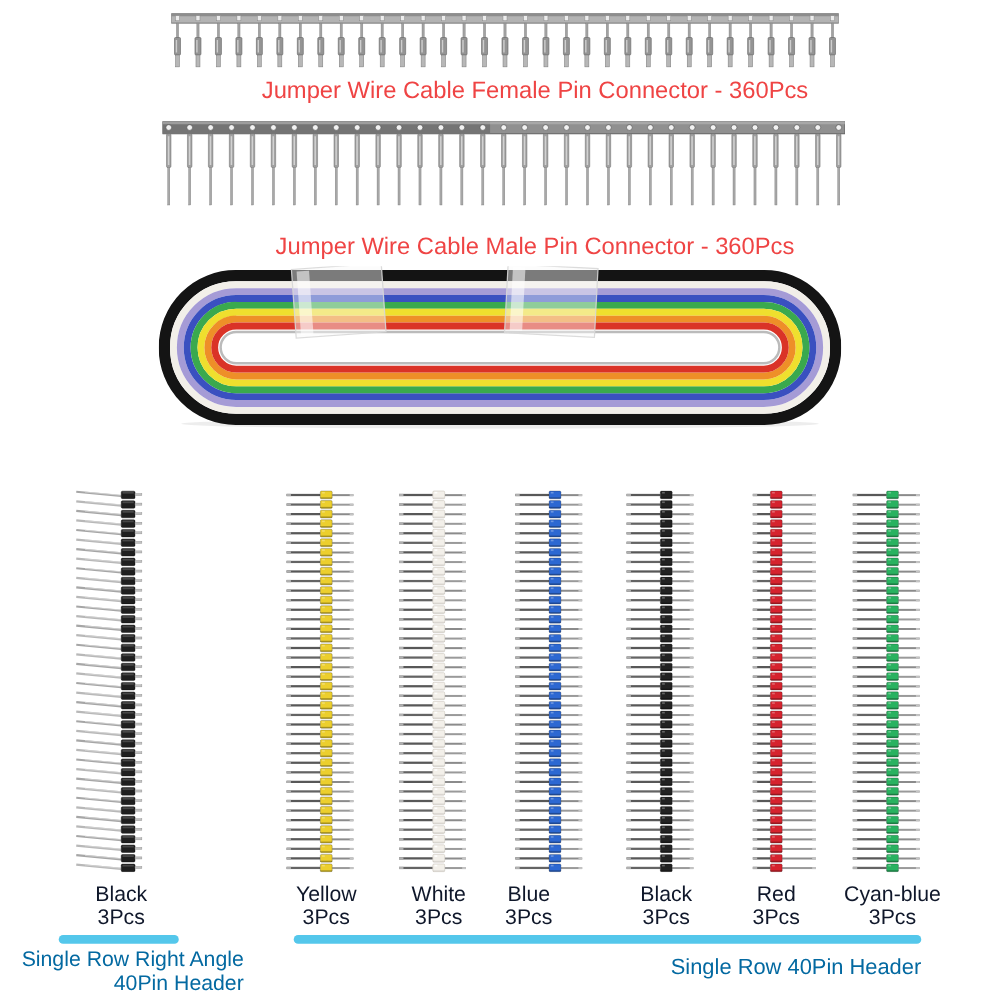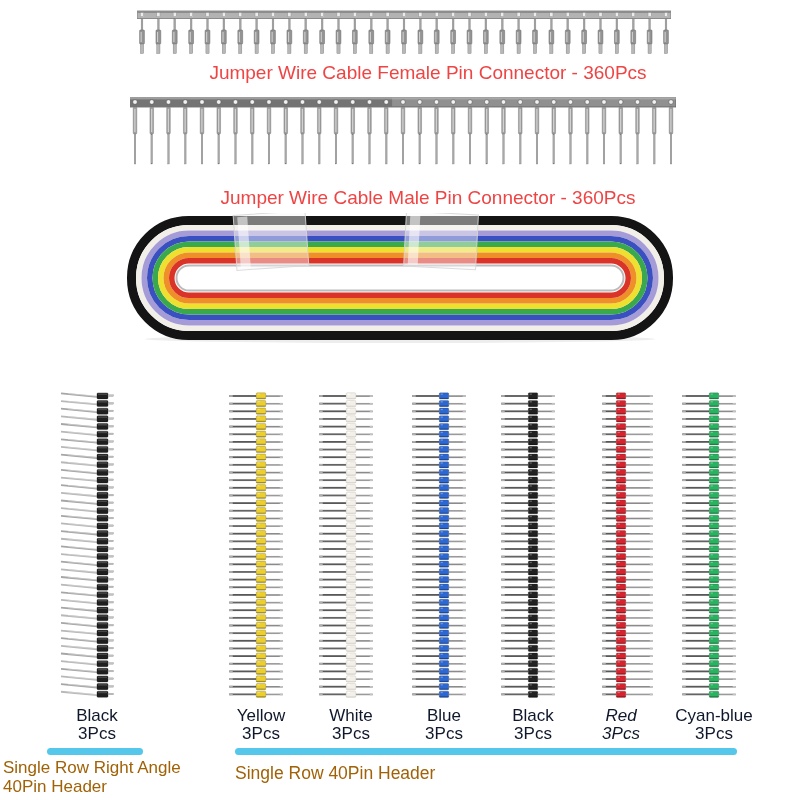--- a/index.html
+++ b/index.html
@@ -12,21 +12,21 @@
   .caption{
     width:800px;left:0;text-align:center;
     font-size:19px;line-height:20px;color:#ef4444;padding-left:28px;
   }
   .caption.two-line{line-height:19px;}
   .hdr-label{
     width:96px;text-align:center;font-size:17px;line-height:18px;color:#0f172a;
   }
   .cyan-bar{height:7px;border-radius:4px;background:#54c7eb;}
   .bottom-caption{
-    text-align:left;font-size:17px;line-height:19px;color:#a16207;
+    text-align:right;font-size:17px;line-height:19px;color:#0369a1;
   }
   svg{display:block;}
 </style>
 </head>
 <body>
 
 <div class="abs" style="left:137px;top:8px;width:534px;height:52px;">
   <svg id="svg-female" width="534" height="52" viewBox="0 0 534 52">
       <rect x="0" y="3" width="534" height="7.5" fill="#b3b3b3" stroke="#787878" stroke-width="0.8"></rect>
       <rect x="0" y="3" width="534" height="2" fill="#8d8d8d"></rect>
@@ -2284,29 +2284,29 @@
 </div>
 
 <div class="abs hdr-label" style="left:213px;top:707px;">
   <div>Yellow</div>
   <div>3Pcs</div>
 </div>
 <div class="abs hdr-label" style="left:303px;top:707px;">
   <div>White</div>
   <div>3Pcs</div>
 </div>
-<div class="abs hdr-label" style="left:396px;top:707px;">
+<div class="abs hdr-label" style="left:375px;top:707px;">
   <div>Blue</div>
   <div>3Pcs</div>
 </div>
 <div class="abs hdr-label" style="left:485px;top:707px;">
   <div>Black</div>
   <div>3Pcs</div>
 </div>
-<div class="abs hdr-label" style="left:573px;top:707px;font-style:italic;">
+<div class="abs hdr-label" style="left:573px;top:707px;">
   <div>Red</div>
   <div>3Pcs</div>
 </div>
 <div class="abs hdr-label" style="left:666px;top:707px;">
   <div>Cyan-blue</div>
   <div>3Pcs</div>
 </div>
 
 <div class="abs cyan-bar" style="left:47px;top:748px;width:96px;"></div>
 <div class="abs cyan-bar" style="left:235px;top:748px;width:502px;"></div>

